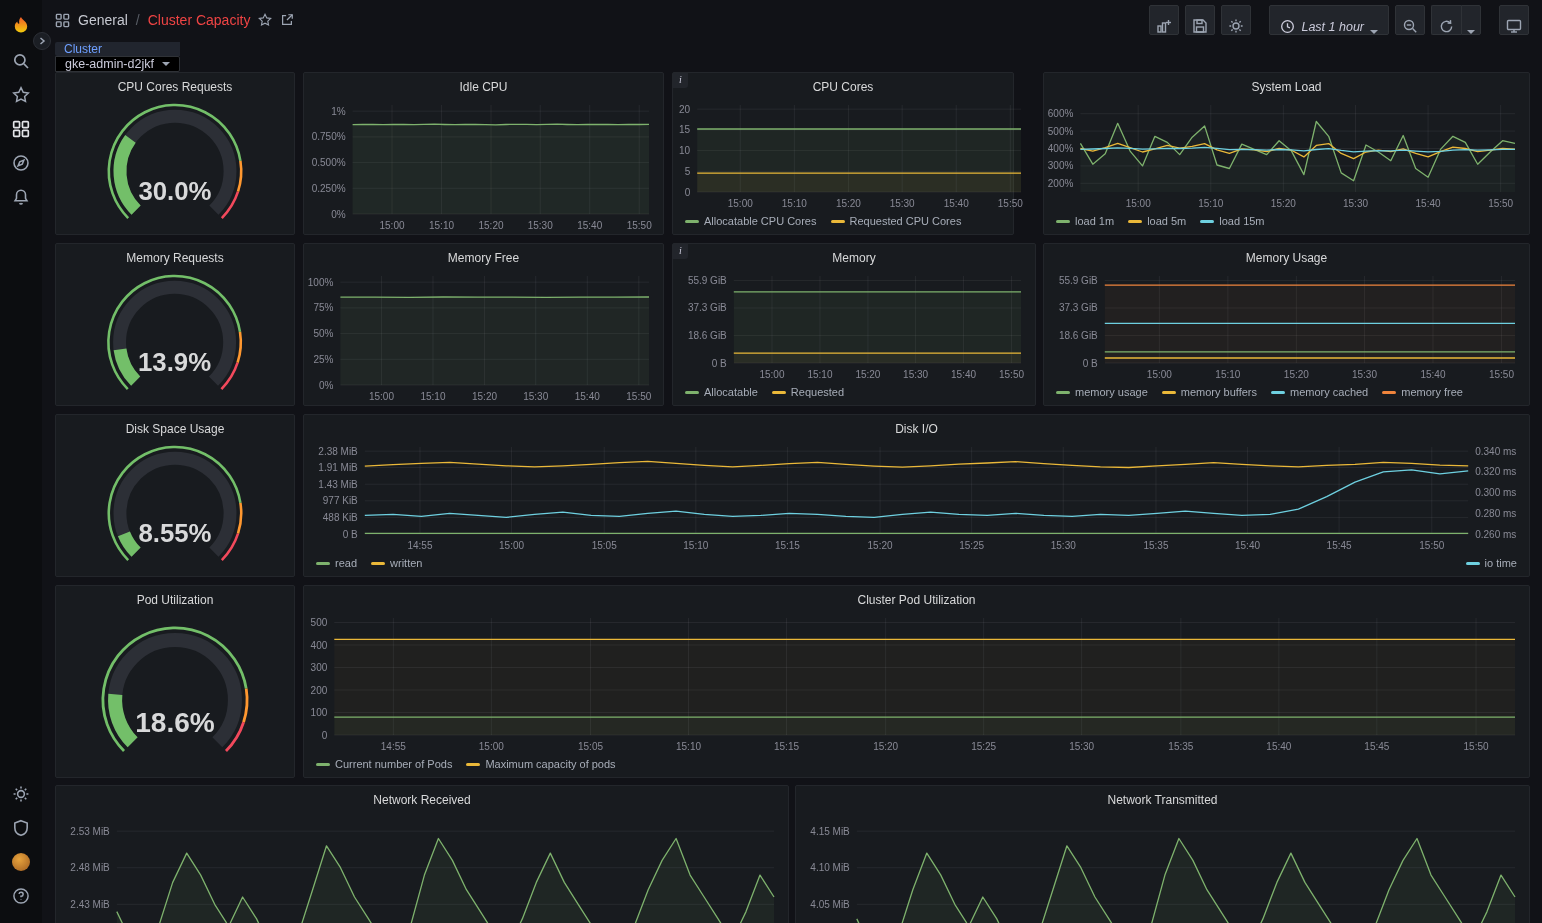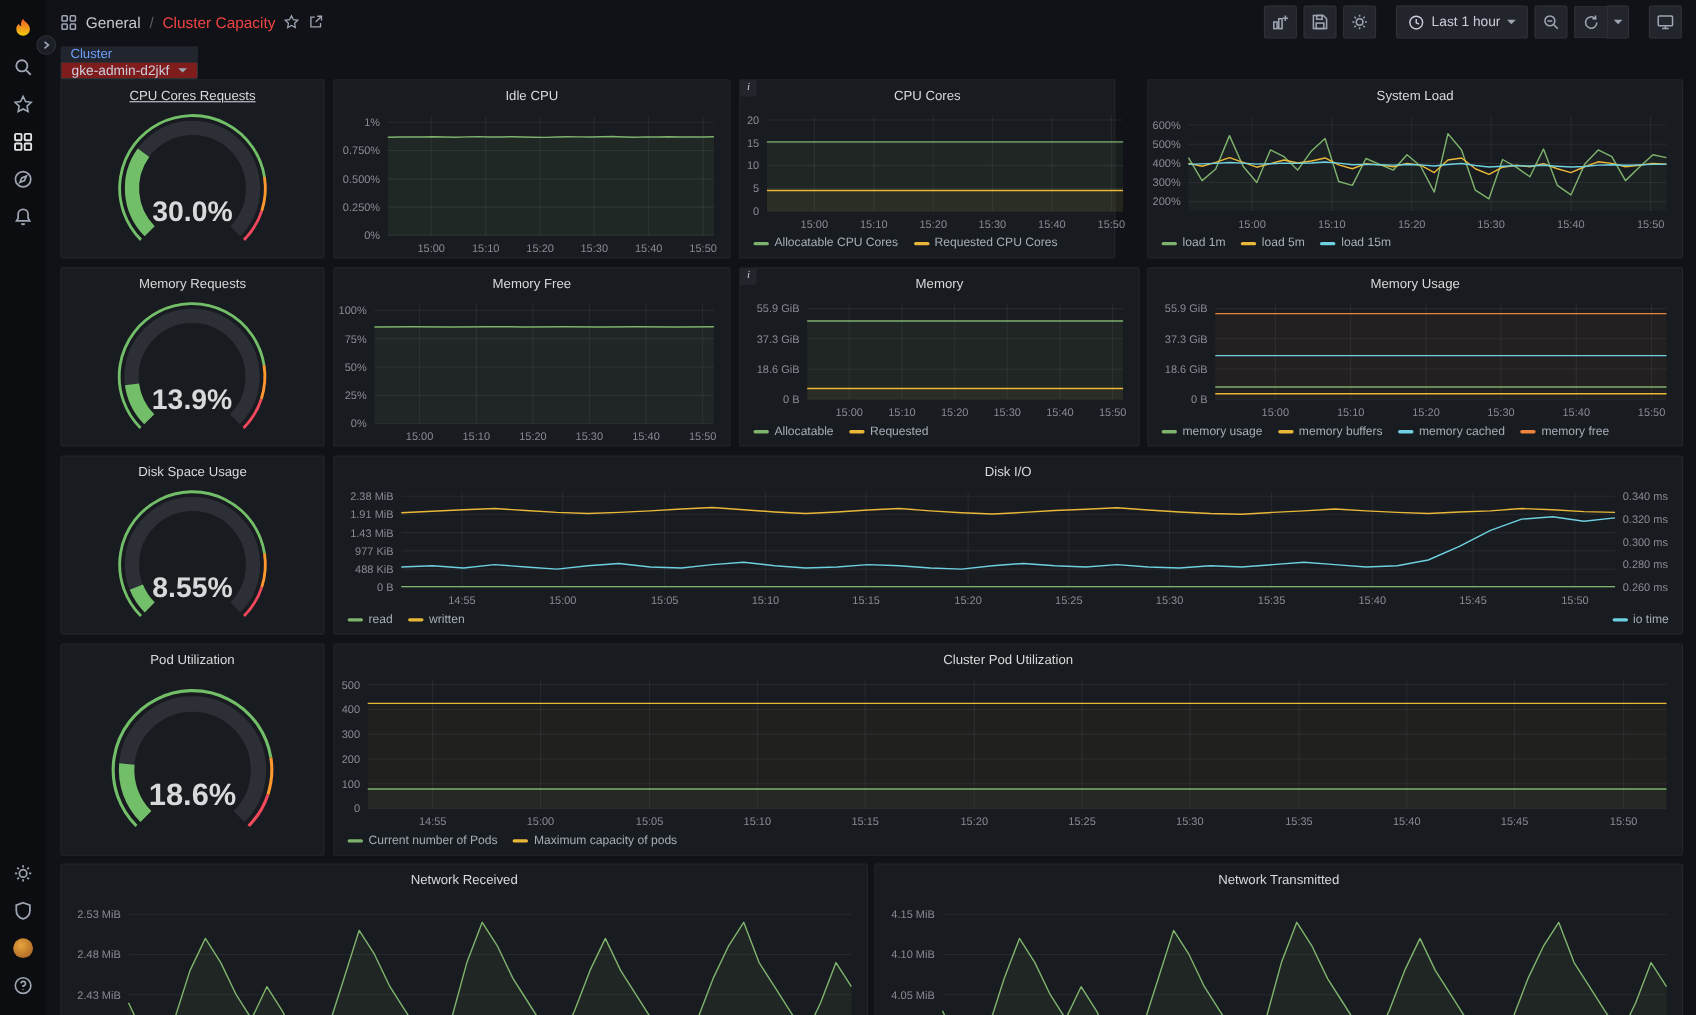--- a/index.html
+++ b/index.html
@@ -17,46 +17,46 @@
   .expand-pill{position:absolute;left:33px;top:32px;width:18px;height:18px;border-radius:50%;background:#1b1e24;border:1px solid #2c2f36;color:#9da5b3;display:flex;align-items:center;justify-content:center;z-index:6;cursor:pointer;padding:0;}
   
   .header{position:absolute;left:42px;top:0;right:0;height:40px;display:flex;align-items:center;justify-content:space-between;padding:0 13px;}
   .crumbs{display:flex;align-items:center;gap:8px;font-size:14px;}
   .crumbs .sep{color:#585d65;}
   .crumbs .section{color:#c7c9d1;cursor:pointer;}
   .crumbs .page{color:#ef4444;text-align:right;}
   .crumb-icon{color:#9da5b3;display:flex;}
   .mini-icon{color:#9da5b3;display:flex;cursor:pointer;}
   .toolbar{display:flex;align-items:center;gap:6px;}
-  .tbtn{height:30px;min-width:30px;background:#22252b;border:1px solid #2f3237;border-radius:2px;color:#9da5b3;display:flex;align-items:center;justify-content:center;gap:6px;cursor:pointer;font-family:inherit;font-size:12.5px;padding:0 6px;}
+  .tbtn{height:30px;min-width:30px;background:#22252b;border:1px solid #2f3237;border-radius:2px;color:#9da5b3;display:flex;align-items:flex-end;justify-content:center;gap:6px;cursor:pointer;font-family:inherit;font-size:12.5px;padding:0 6px;font-style:italic;}
   .tbtn.text{padding:0 10px;color:#ccccdc;}
   .btn-group{display:flex;}
   .btn-group .tbtn:first-child{border-radius:2px 0 0 2px;border-right:none;}
   .btn-group .tbtn:last-child{border-radius:0 2px 2px 0;min-width:20px;padding:0 4px;}
   .caret{width:0;height:0;border-left:4px solid transparent;border-right:4px solid transparent;border-top:4px solid #9da5b3;display:inline-block;}
   .gap{width:6px;}
   
   .subheader{position:absolute;left:55px;top:42px;height:26px;display:flex;align-items:stretch;flex-direction:column;}
   .var-label{background:#21252e;color:#6e9fff;font-size:12px;display:flex;align-items:center;padding:0 9px;border-radius:2px 0 0 2px;cursor:pointer;}
-  .var-value{background:#7f1d1d;border:1px solid #2f3237;color:#ccccdc;font-size:12.5px;display:flex;align-items:center;gap:8px;padding:0 9px;border-radius:0 2px 2px 0;cursor:pointer;}
+  .var-value{background:#000000;border:1px solid #2f3237;color:#ccccdc;font-size:12.5px;display:flex;align-items:center;gap:8px;padding:0 9px;border-radius:0 2px 2px 0;cursor:pointer;}
   
   .panel{position:absolute;background:#181b1f;border:1px solid #23262b;border-radius:2px;display:flex;flex-direction:column;}
   .panel-title{flex:0 0 auto;height:20px;line-height:20px;margin-top:4px;text-align:center;font-size:12px;color:#d8d9da;cursor:pointer;white-space:nowrap;overflow:hidden;}
   .plot{flex:1 1 auto;min-height:0;position:relative;}
   .plot svg{position:absolute;inset:0;display:block;}
   .legend{flex:0 0 22px;display:flex;align-items:center;gap:14px;padding:0 12px 4px;font-size:11px;color:#a7adb8;overflow:hidden;}
   .legend.split{justify-content:space-between;}
   .lgroup{display:flex;align-items:flex-start;gap:14px;}
   .legend-item{display:flex;align-items:center;gap:5px;cursor:pointer;white-space:nowrap;}
   .swatch{width:14px;height:3px;border-radius:2px;display:inline-block;}
   .gauge-wrap{flex:1 1 auto;min-height:0;display:flex;align-items:center;justify-content:center;padding:2px 16px 6px;}
   .info-corner{position:absolute;left:0;top:0;width:15px;height:15px;background:#22252b;border-radius:0 0 3px 0;color:#ccccdc;z-index:2;cursor:pointer;}
   .info-corner::before{content:"i";font-style:italic;font-family:"Liberation Serif",serif;font-size:10px;display:block;text-align:center;line-height:14px;}
   
-  #pg1{left:55px;top:72px;width:240px;height:163px;text-decoration:underline;}
+  #pg1{left:55px;top:72px;width:240px;height:163px;}
   #pg2{left:55px;top:243px;width:240px;height:163px;align-items:center;}
   #pg3{left:55px;top:414px;width:240px;height:163px;}
   #pg4{left:55px;top:585px;width:240px;height:193px;}
   #p-idle{left:303px;top:72px;width:361px;height:163px;}
   #p-cpucores{left:672px;top:72px;width:342px;height:163px;}
   #p-sysload{left:1043px;top:72px;width:487px;height:163px;}
   #p-memfree{left:303px;top:243px;width:361px;height:163px;}
   #p-memory{left:672px;top:243px;width:364px;height:163px;}
   #p-memusage{left:1043px;top:243px;width:487px;height:163px;}
   #p-diskio{left:303px;top:414px;width:1227px;height:163px;}

